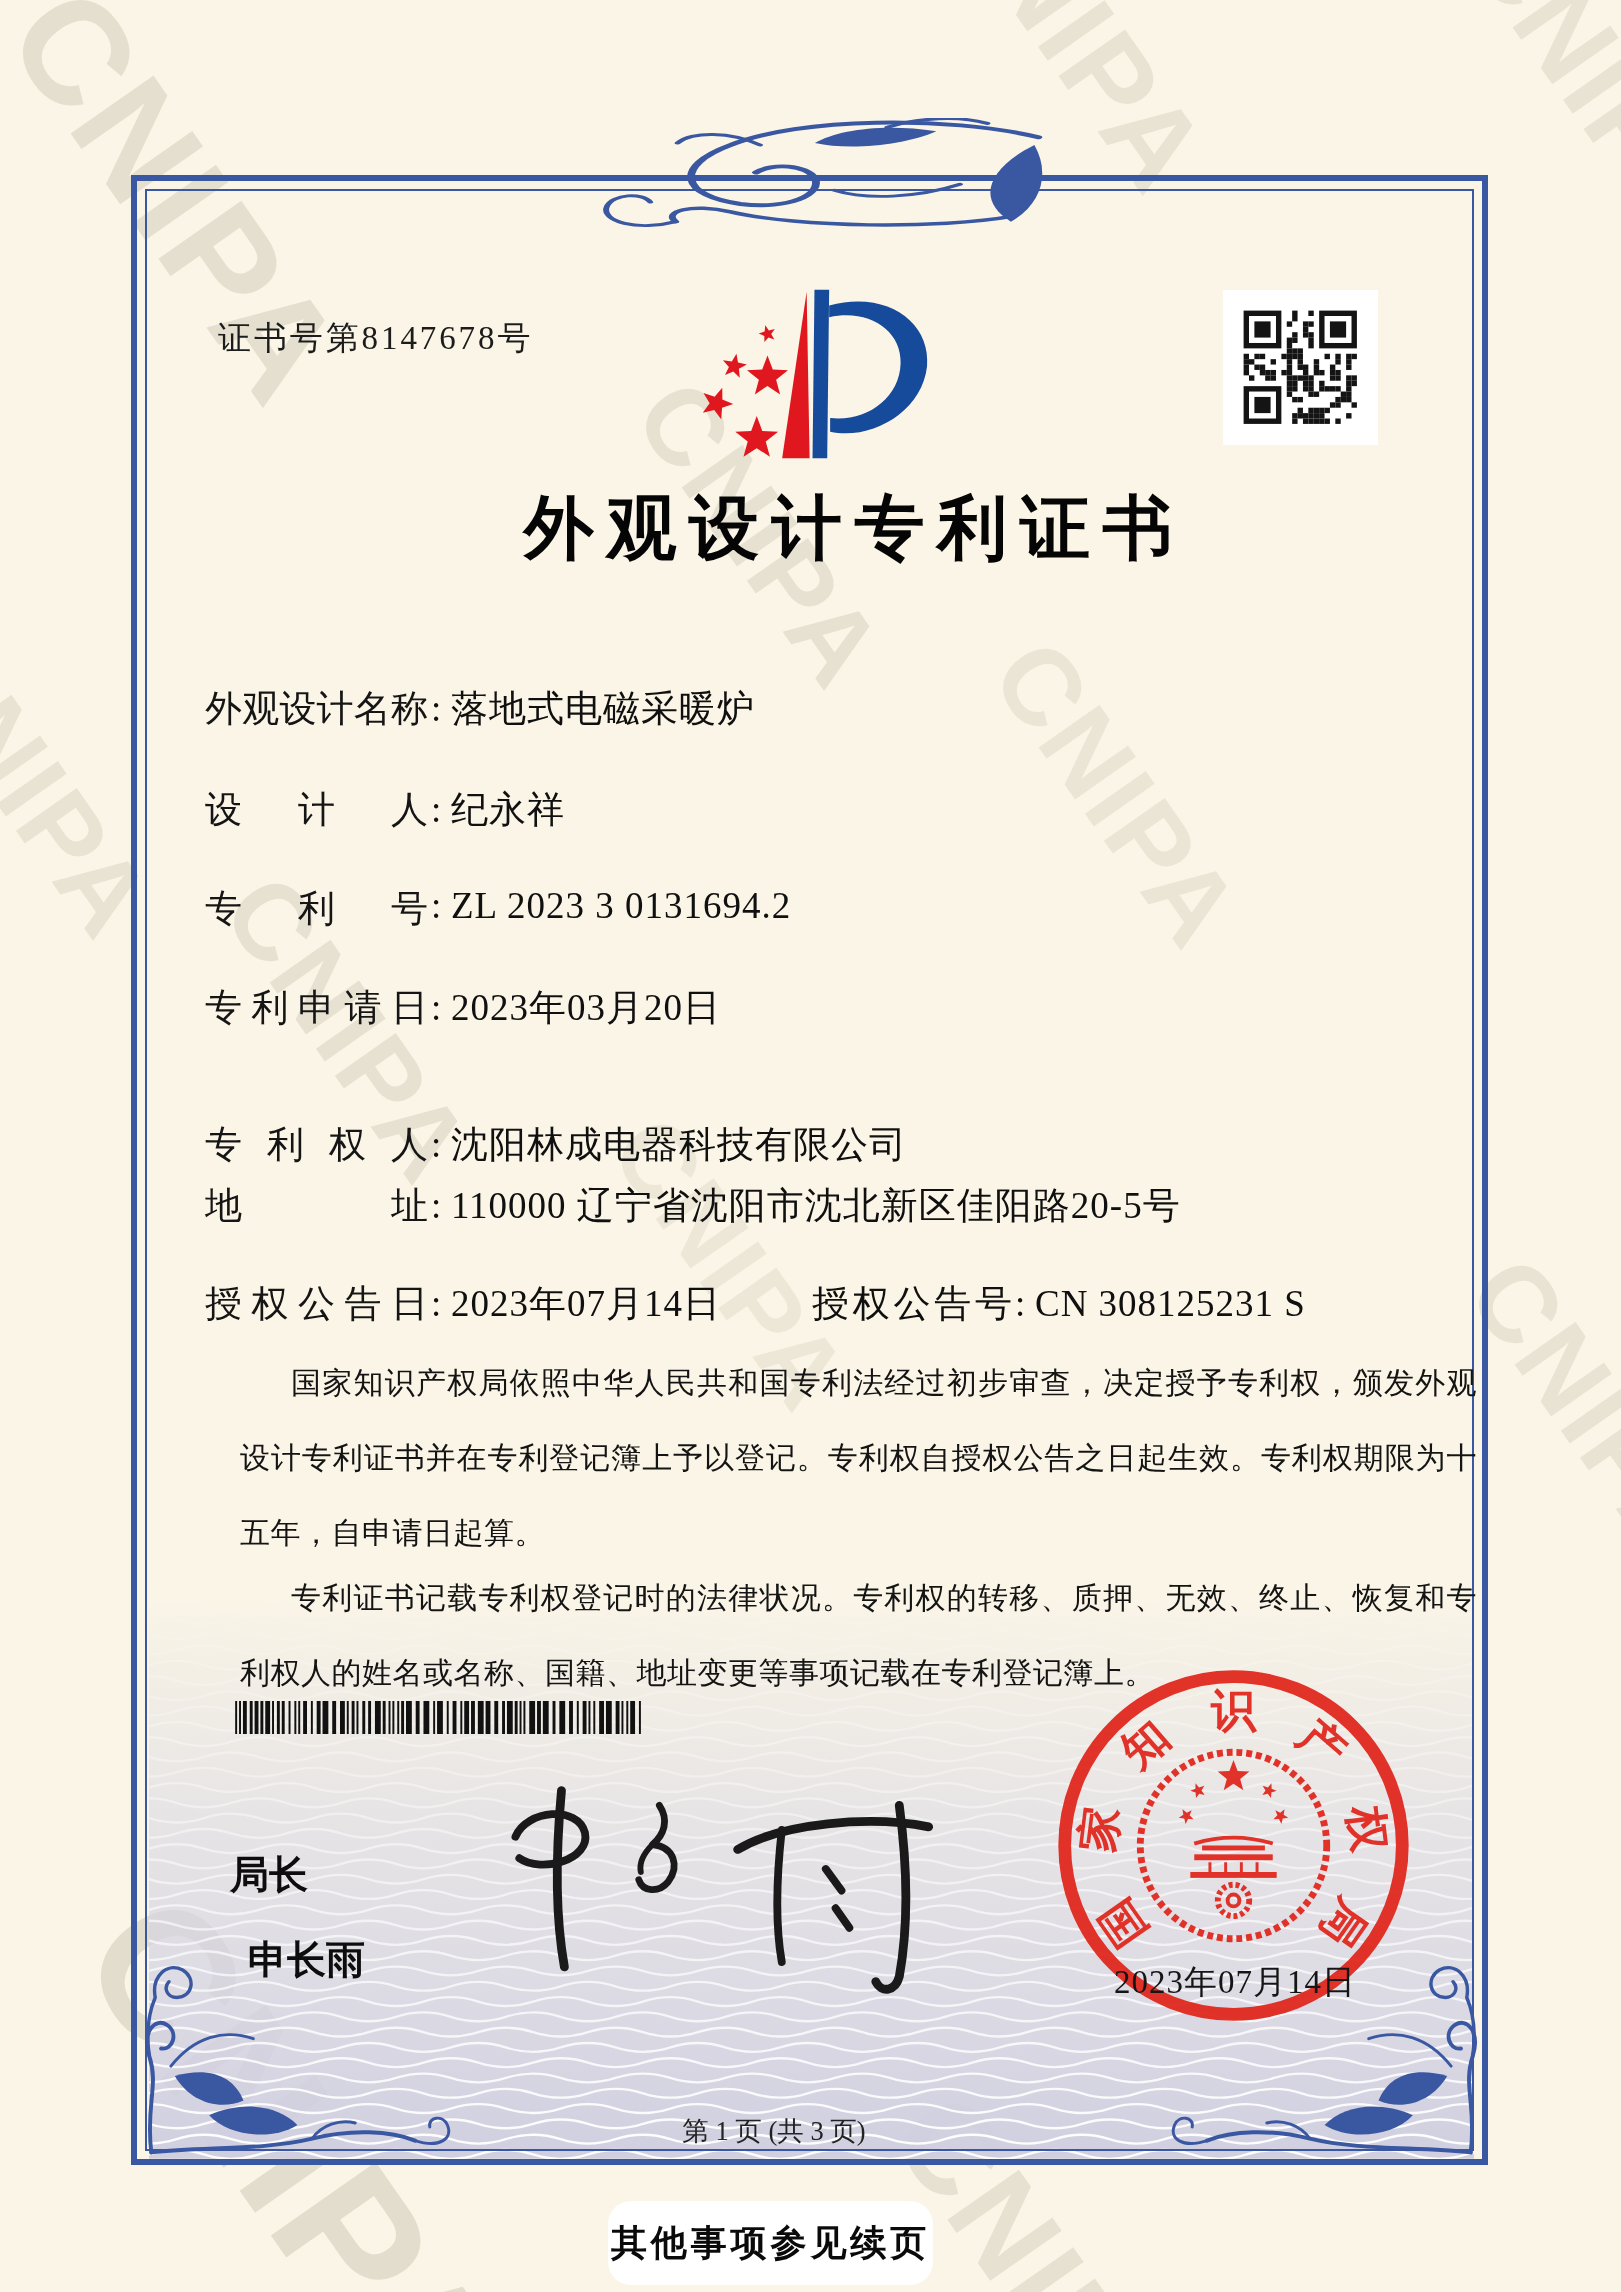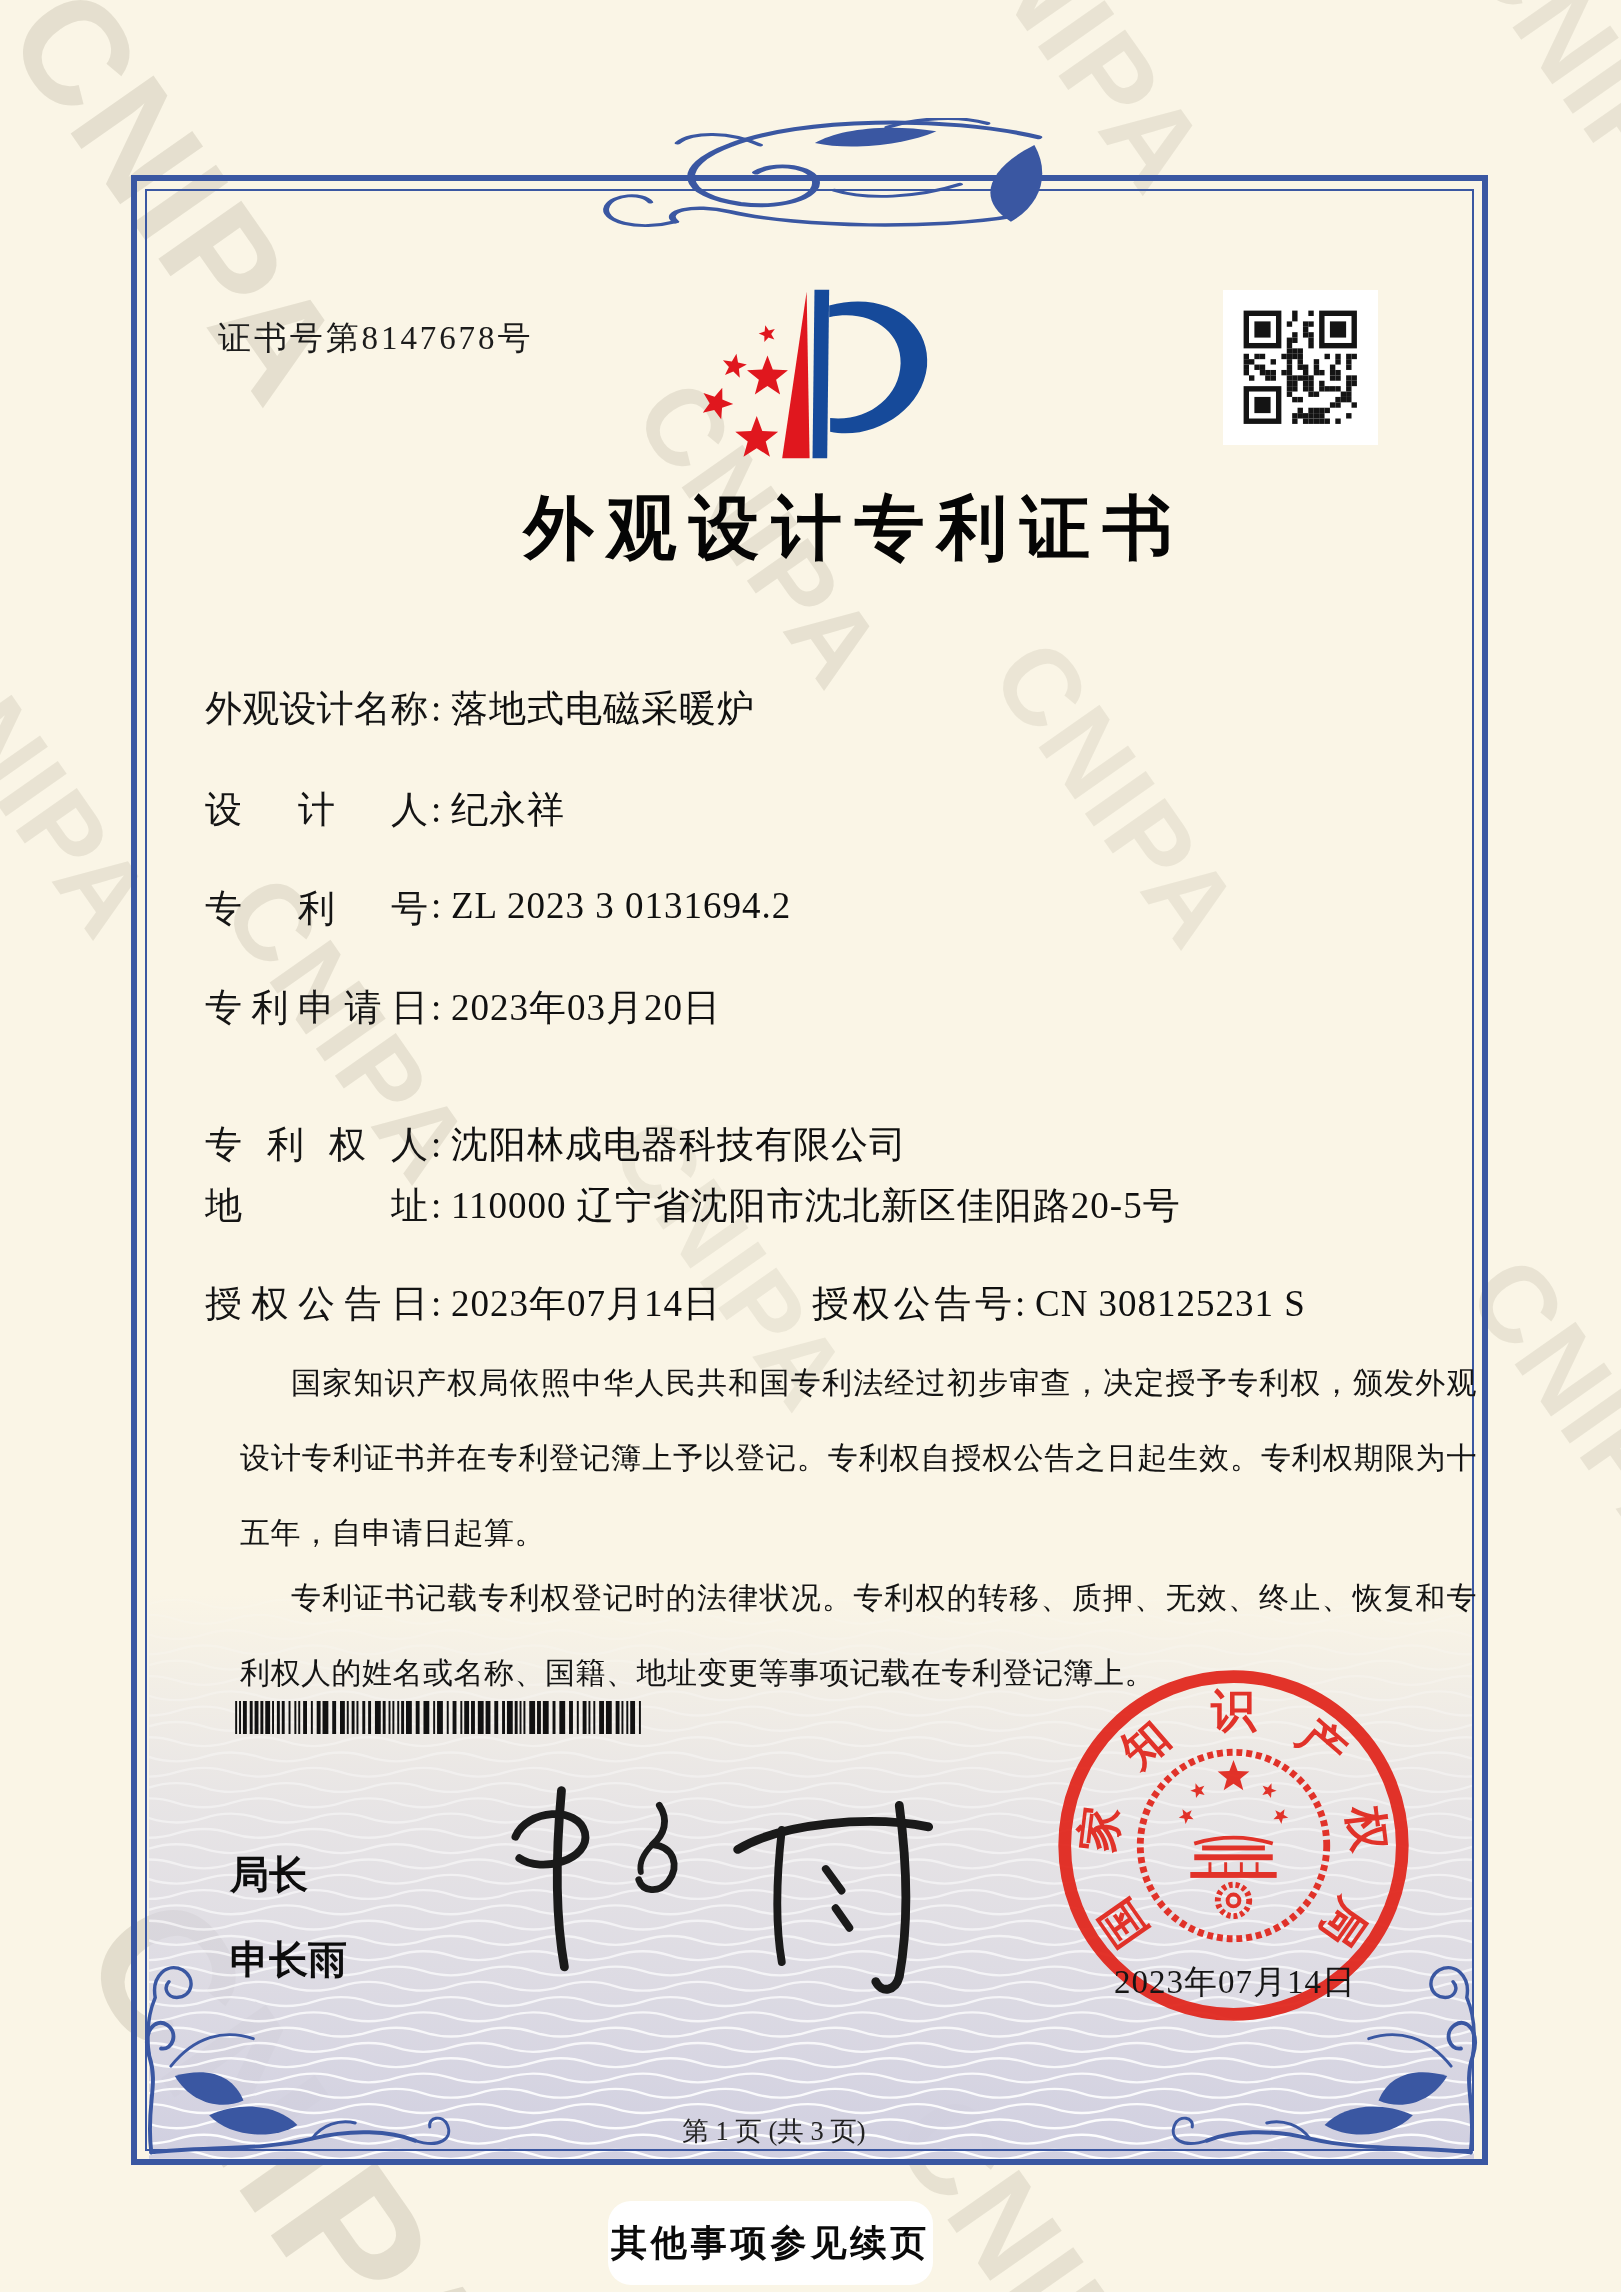--- a/index.html
+++ b/index.html
@@ -395,21 +395,21 @@
         <rect x="382" y="0" width="6" height="34"></rect>
         <rect x="392" y="0" width="4" height="34"></rect>
         <rect x="398" y="0" width="2" height="34"></rect>
         <rect x="403" y="0" width="2" height="34"></rect>
         <rect x="407" y="0" width="5" height="34"></rect>
         <rect x="416" y="0" width="2" height="34"></rect>
       </g>
   </svg>
 
   <div id="director-title" class="abs" style="top:1848px; z-index:6;">局长</div>
-  <div id="director-name" class="abs" style="top:1933px; z-index:6;">申长雨</div>
+  <div id="director-name" class="abs" style="top:1933px; z-index:6;margin-left:18px;">申长雨</div>
 
   <svg class="abs" style="left:488px; top:1776px; z-index:7;" width="519" height="235" viewBox="0 0 530 240">
     <g stroke="#1a1a1a" fill="none" stroke-linecap="round" stroke-linejoin="round">
       <path d="M 75,15 C 70,70 68,140 78,195" stroke-width="9"></path>
       <path d="M 28,62 C 40,34 92,30 99,58 C 105,85 55,100 32,84" stroke-width="8"></path>
       <path d="M 175,30 C 185,45 180,60 168,70 C 190,72 196,92 184,108 C 174,120 158,118 154,106" stroke-width="7"></path>
       <path d="M 168,70 C 160,78 154,88 156,98" stroke-width="6"></path>
       <path d="M 255,75 C 300,48 390,40 450,52" stroke-width="9"></path>
       <path d="M 300,55 C 295,100 293,150 300,190" stroke-width="8"></path>
       <path d="M 420,30 C 428,90 430,150 420,205 C 416,220 402,222 396,210" stroke-width="9"></path>

